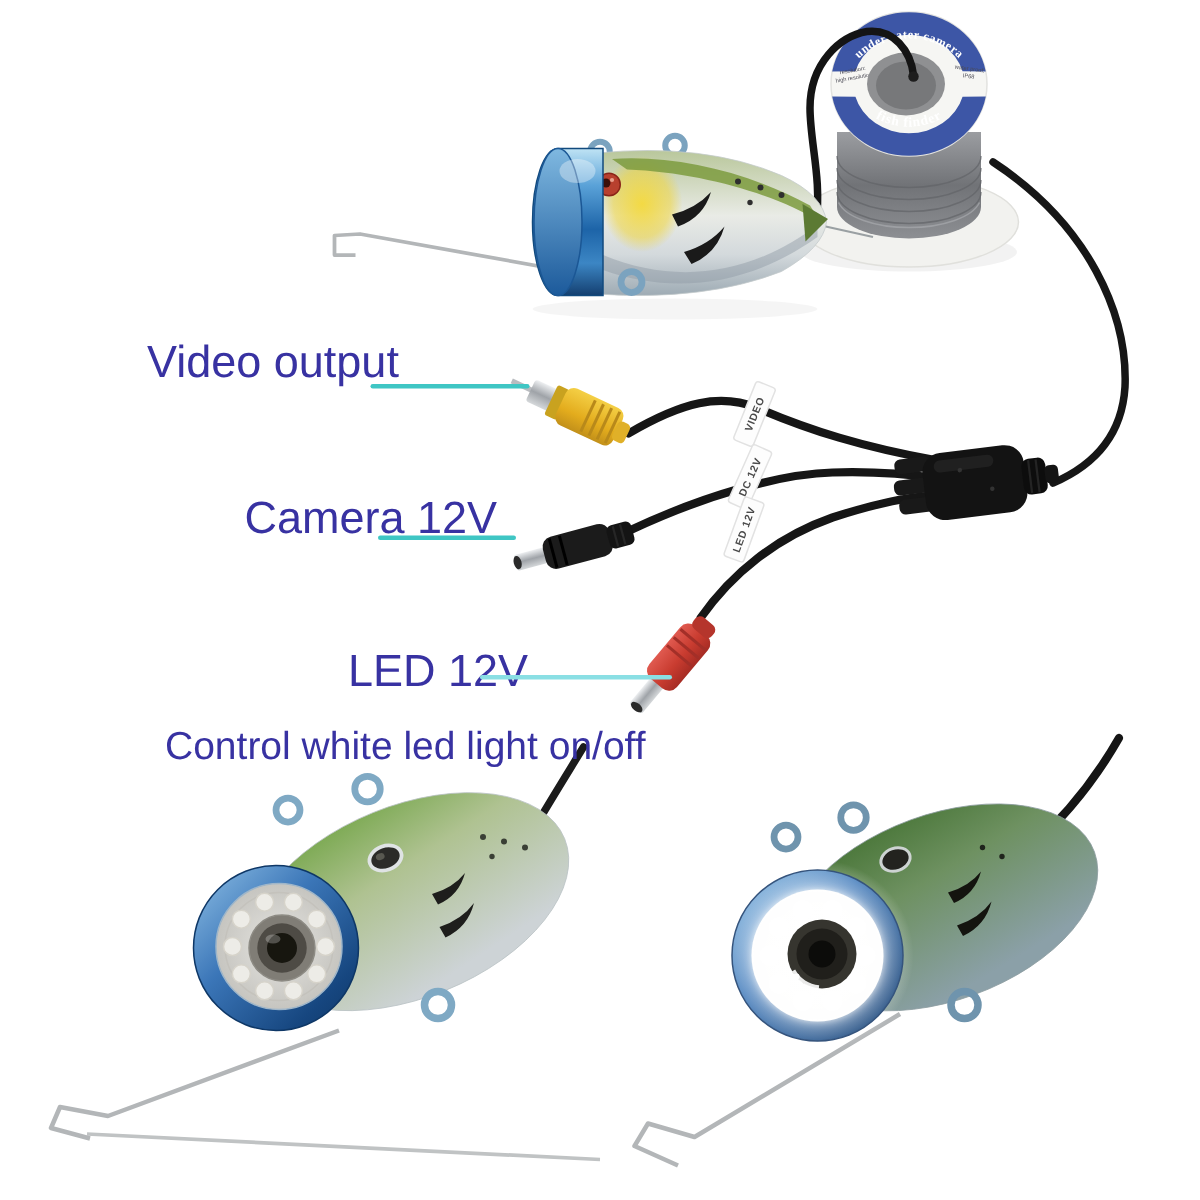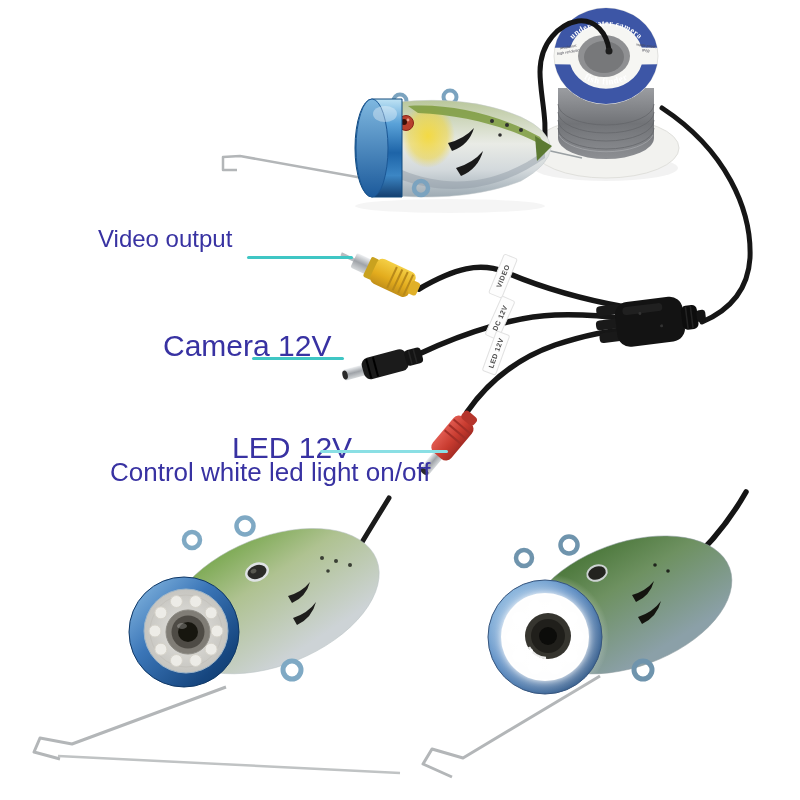--- a/index.html
+++ b/index.html
@@ -1,23 +1,23 @@
 <!DOCTYPE html>
 <html><head>
 <meta charset="utf-8">
 <style>
   html,body{margin:0;padding:0;background:#ffffff;}
   .stage{position:relative;width:800px;height:800px;background:#ffffff;overflow:hidden;
          font-family:"Liberation Sans",sans-serif;}
   .stage svg{position:absolute;left:0;top:0;}
   .label{position:absolute;color:#3832a2;line-height:1.05;white-space:nowrap;}
-  .label-video{left:98px;top:226px;font-size:24px;}
+  .label-video{left:98px;top:226px;font-size:30px;}
   .label-camera{left:124px;top:330px;font-size:30px;margin-left:39px;}
   .label-led{left:232px;top:432px;font-size:30px;}
-  .label-note{left:110px;top:459px;font-size:26px;}
+  .label-note{left:110px;top:484px;font-size:26px;}
   .underline{position:absolute;height:3px;border-radius:2px;}
   .u1{left:247px;top:256px;width:106px;background:#3fc6c4;}
   .u2{left:252px;top:357px;width:92px;background:#3fc6c4;}
   .u3{left:320px;top:450px;width:128px;background:#8adfe4;}
   .tag-text{font-size:7px;font-weight:bold;fill:#4a4a4a;letter-spacing:.5px;}
   .spool-band-text{font-family:"Liberation Serif",serif;fill:#ffffff;}
   .spool-tiny{font-size:3.8px;fill:#4a4a55;font-family:"Liberation Sans",sans-serif;}
 </style>
 </head>
 <body>

